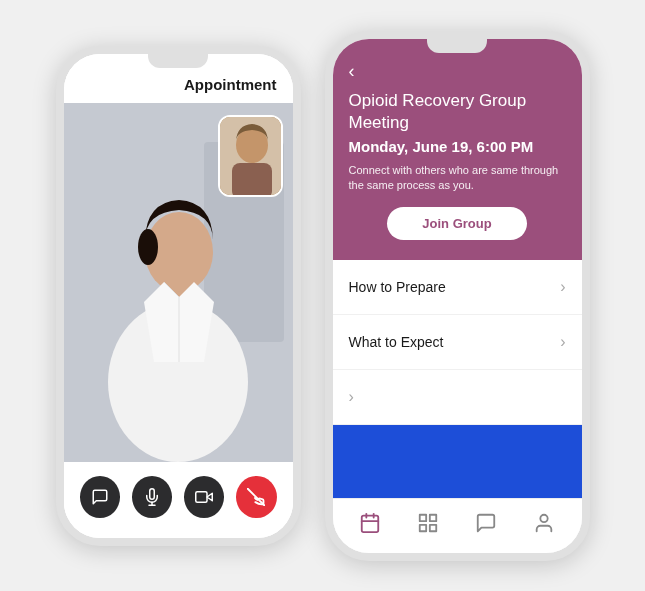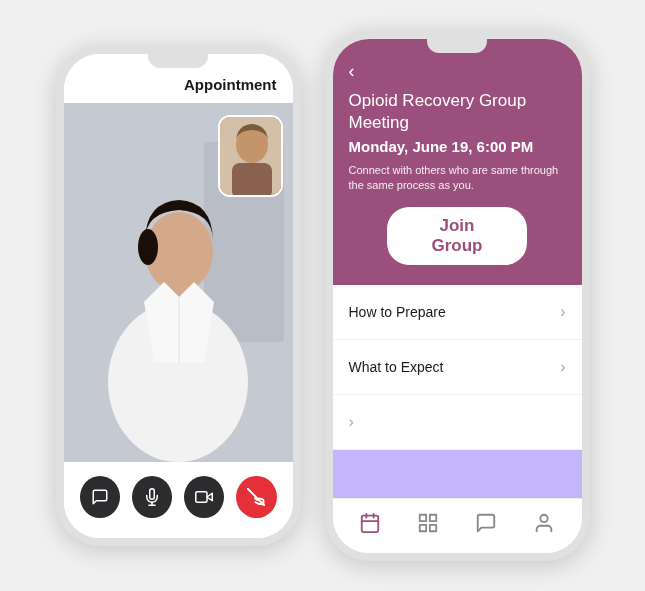--- a/index.html
+++ b/index.html
@@ -174,33 +174,33 @@
       opacity: 0.9;
       margin-bottom: 14px;
     }
 
     .join-btn {
       background: #fff;
       color: #9b4f7c;
       border: none;
       border-radius: 22px;
       padding: 9px 28px;
-      font-size: 17px;
+      font-size: 13px;
       font-weight: 600;
       cursor: pointer;
       display: block;
       margin: 0 auto;
       width: 140px;
       text-align: center;
     }
 
     
     .menu-list {
       flex: 1;
-      background: #c4b5fd;
+      background: #1d4ed8;
       overflow: hidden;
       text-align: right;
     }
 
     .menu-item {
       display: flex;
       align-items: center;
       justify-content: space-between;
       padding: 18px 16px;
       border-bottom: 1px solid #f0f0f0;

